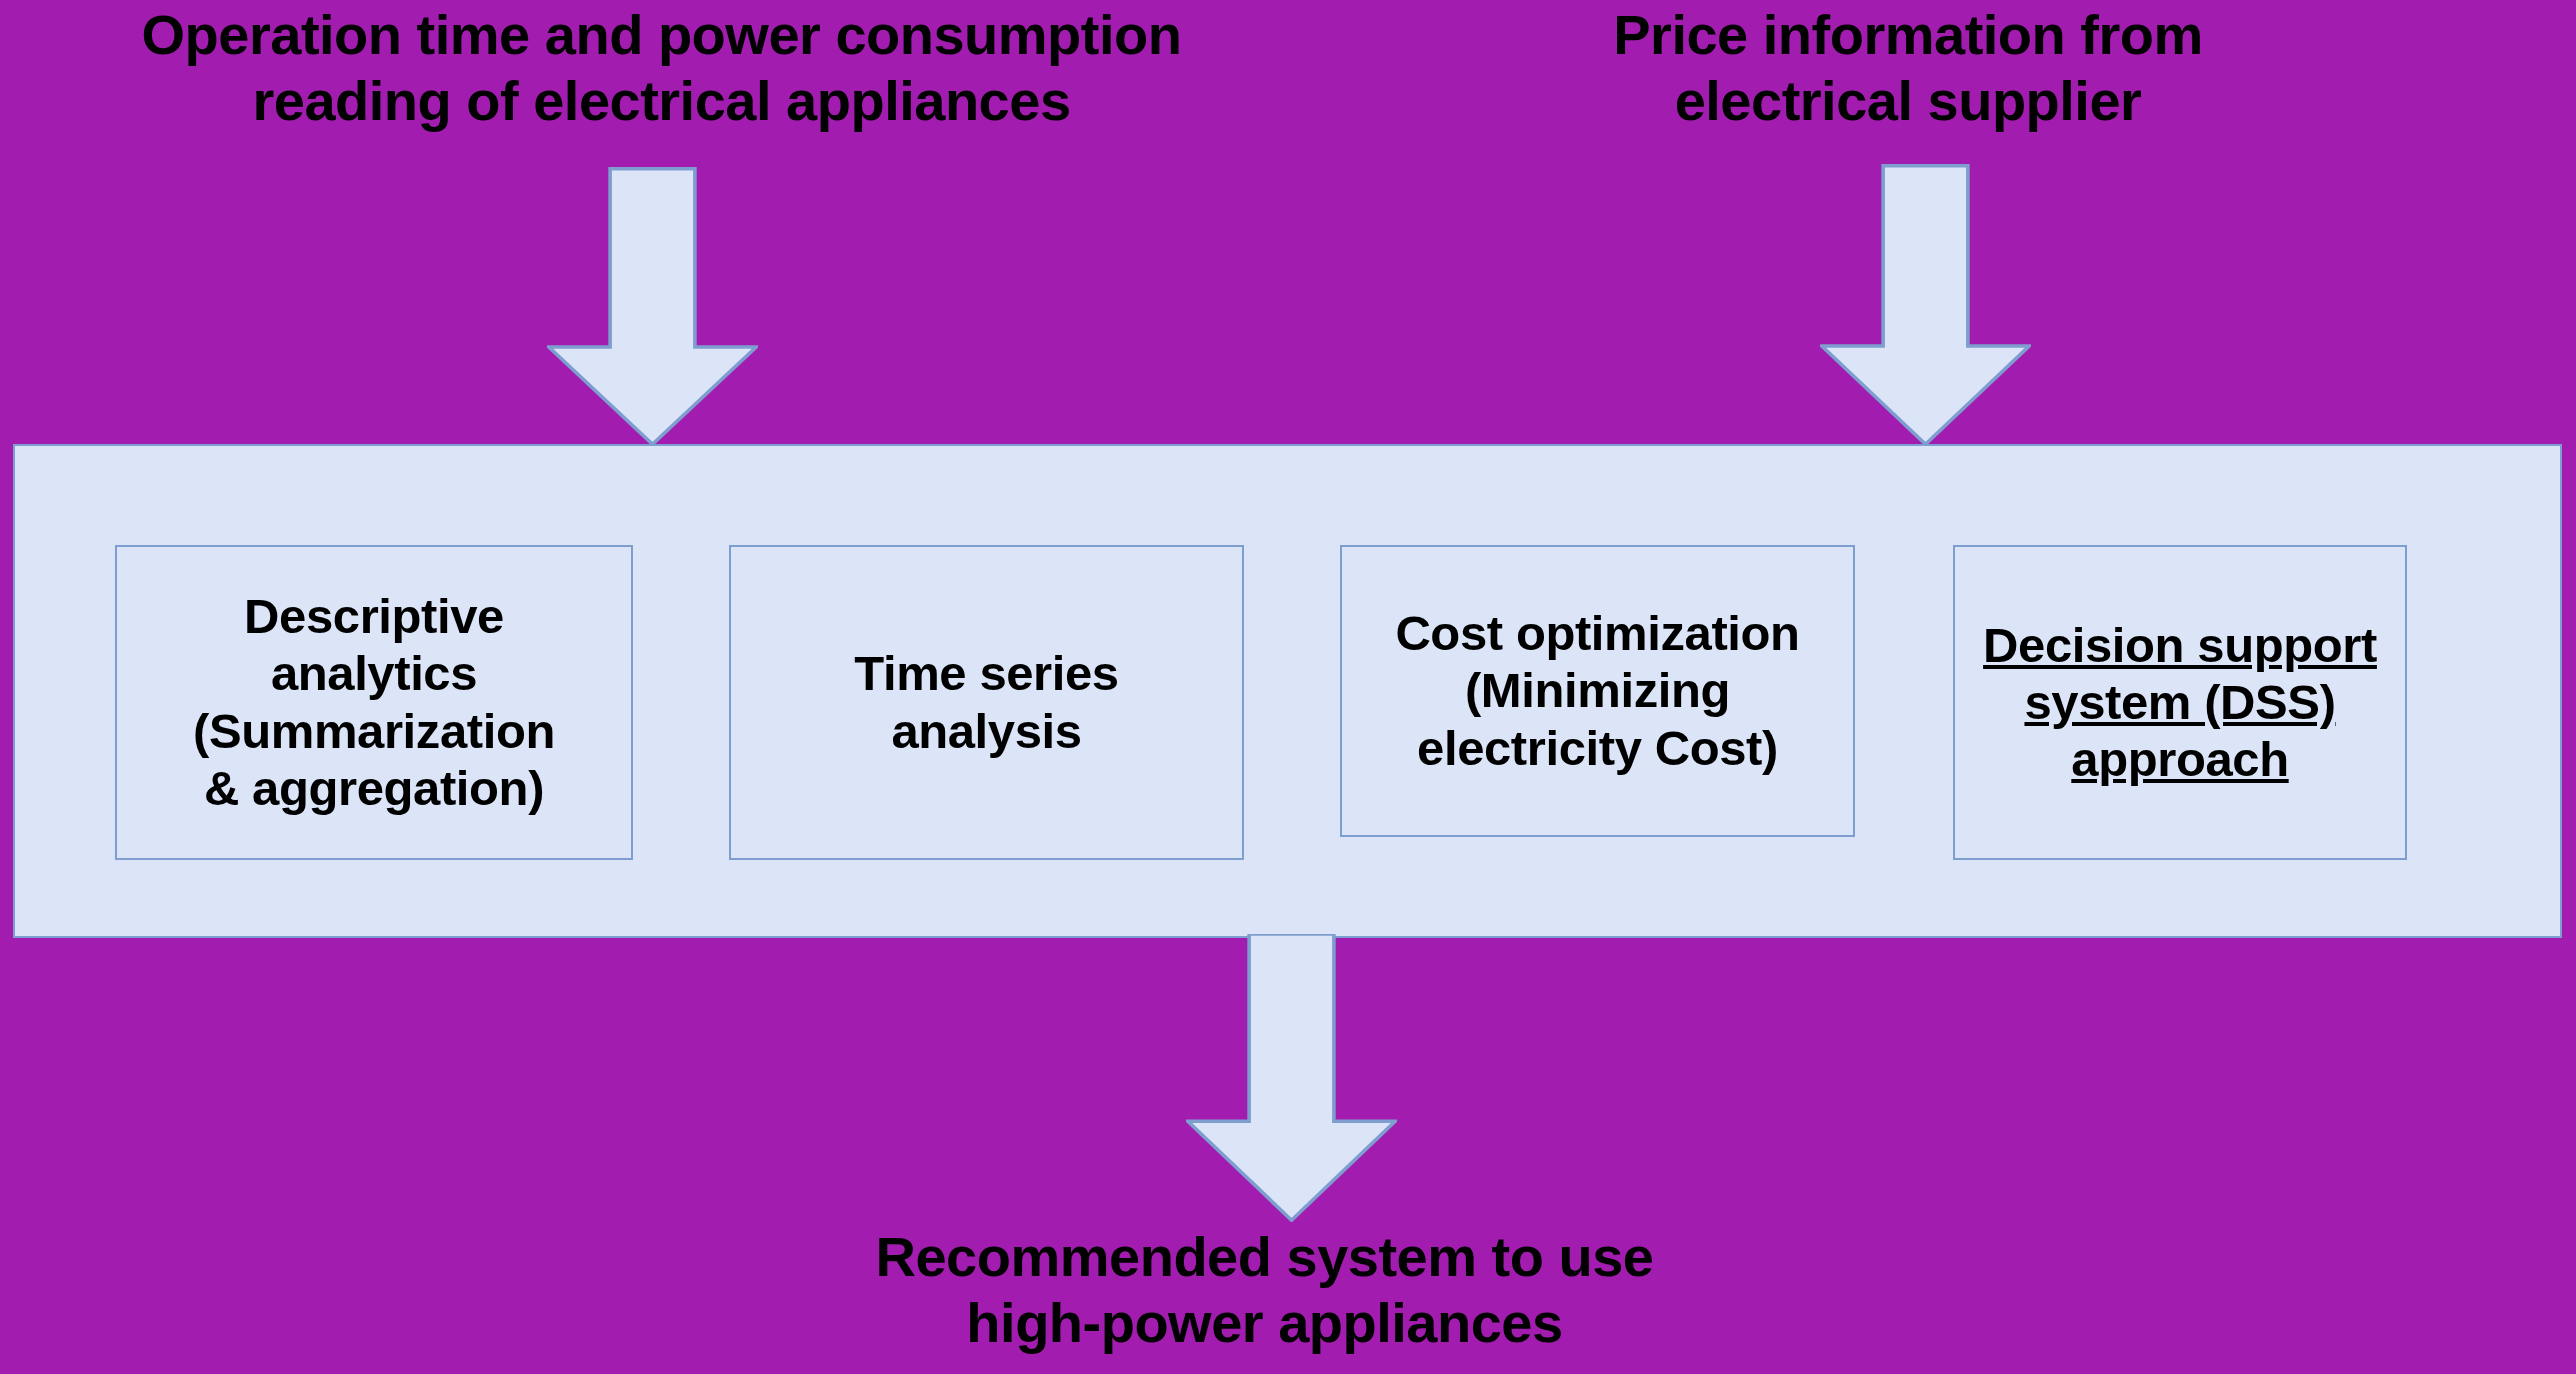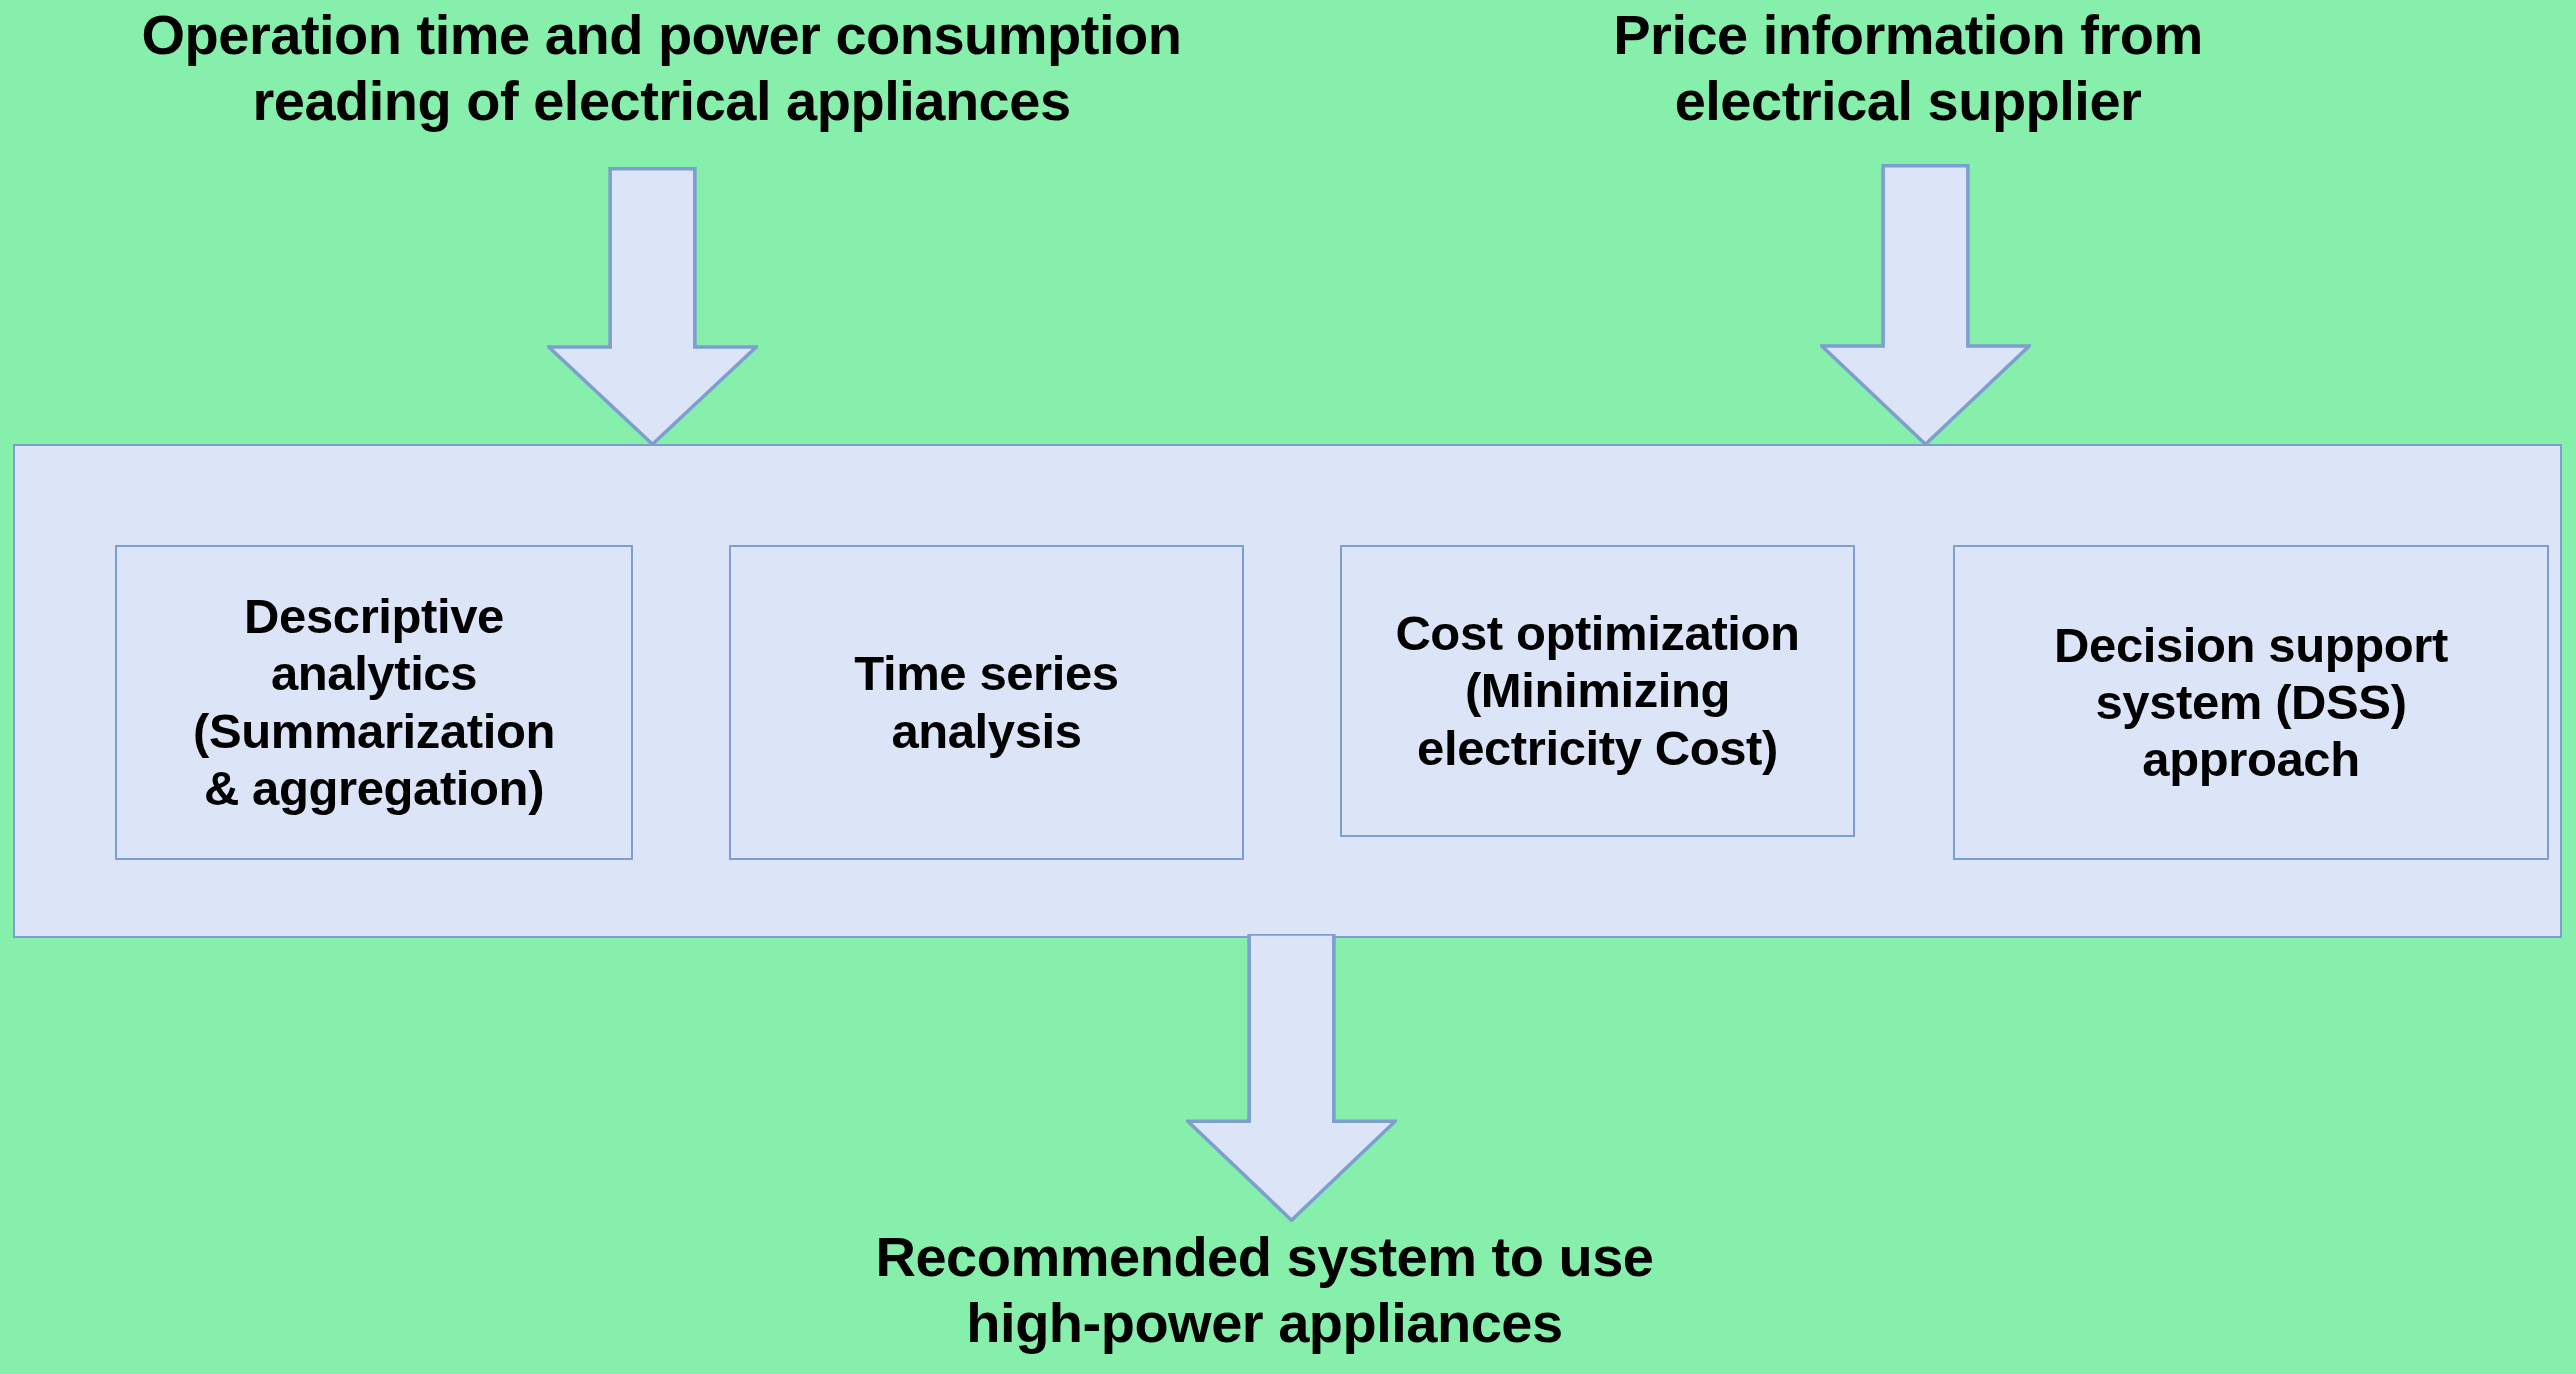--- a/index.html
+++ b/index.html
@@ -7,21 +7,21 @@
     padding: 0;
     background: #ffffff;
   }
   body {
     font-family: "Liberation Sans", sans-serif;
   }
   #canvas {
     position: relative;
     width: 2576px;
     height: 1374px;
-    background: #86efac;
+    background: #a21caf;
     overflow: hidden;
   }
 
   
   .heading {
     position: absolute;
     text-align: center;
     font-weight: bold;
     color: #000000;
     line-height: 1.18;
@@ -71,21 +71,21 @@
     font-size: 49px;
     line-height: 1.17;
     color: #000000;
     letter-spacing: -0.4px;
     white-space: pre-line;
     padding: 3.6px 5.4px;
   }
   #stage-box-0 { left: 115px;  top: 545px; width: 518px; height: 315px; }
   #stage-box-1 { left: 729px;  top: 545px; width: 515px; height: 315px; }
   #stage-box-2 { left: 1340px; top: 545px; width: 515px; height: 292px; }
-  #stage-box-3 { left: 1953px; top: 545px; width: 596px; height: 315px; }
+  #stage-box-3 { left: 1953px; top: 545px; width: 454px; height: 315px; text-decoration: underline; }
 
   
   .arrow {
     position: absolute;
   }
   .arrow svg { display: block; }
   #arrow-appliance-data { left: 547px;  top: 167px;  width: 211px; height: 279px; }
   #arrow-price-data     { left: 1820px; top: 164px;  width: 211px; height: 282px; }
   #arrow-output         { left: 1186px; top: 934px; width: 211px; height: 288px; }
 </style>

